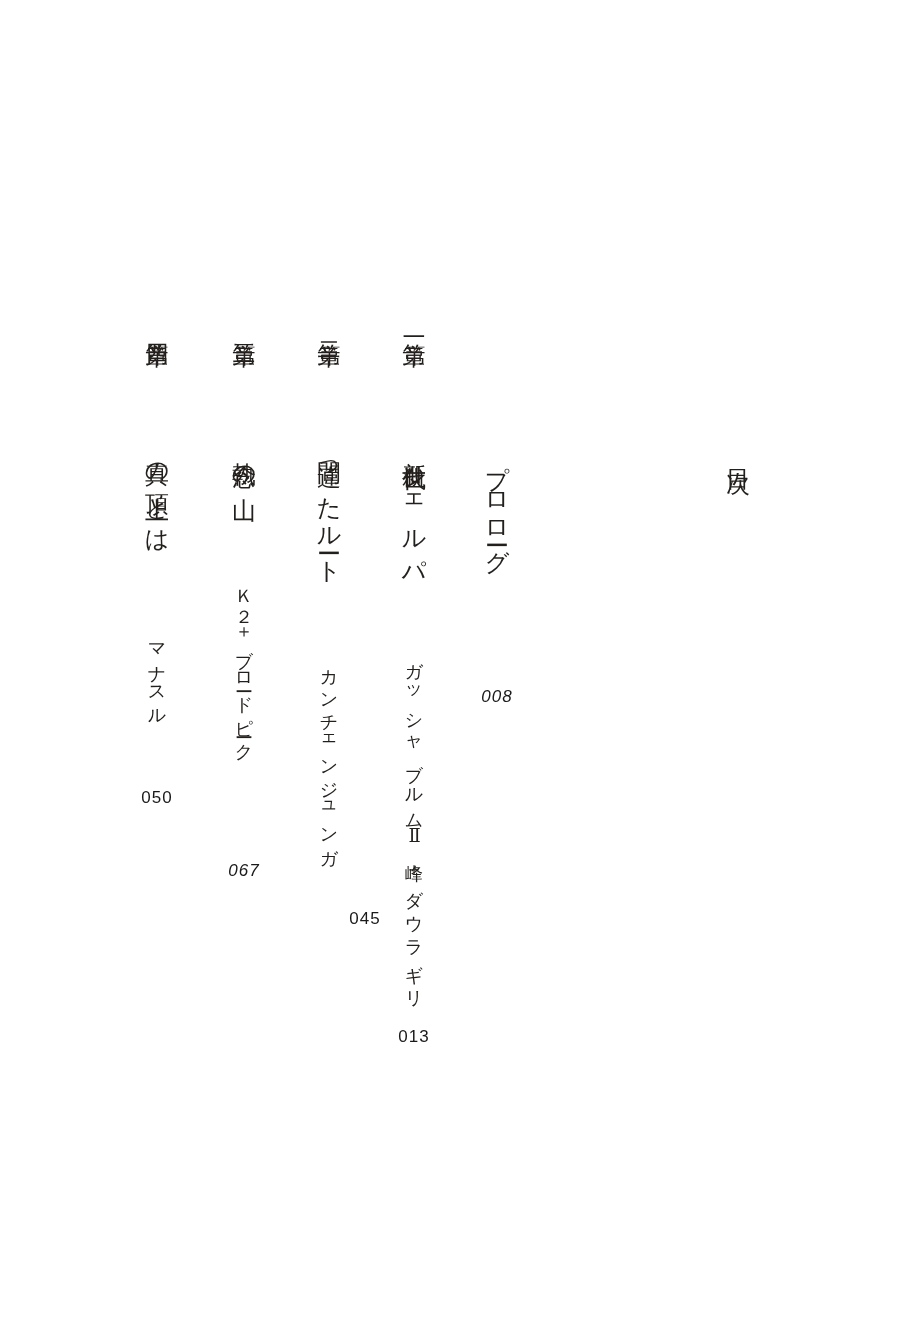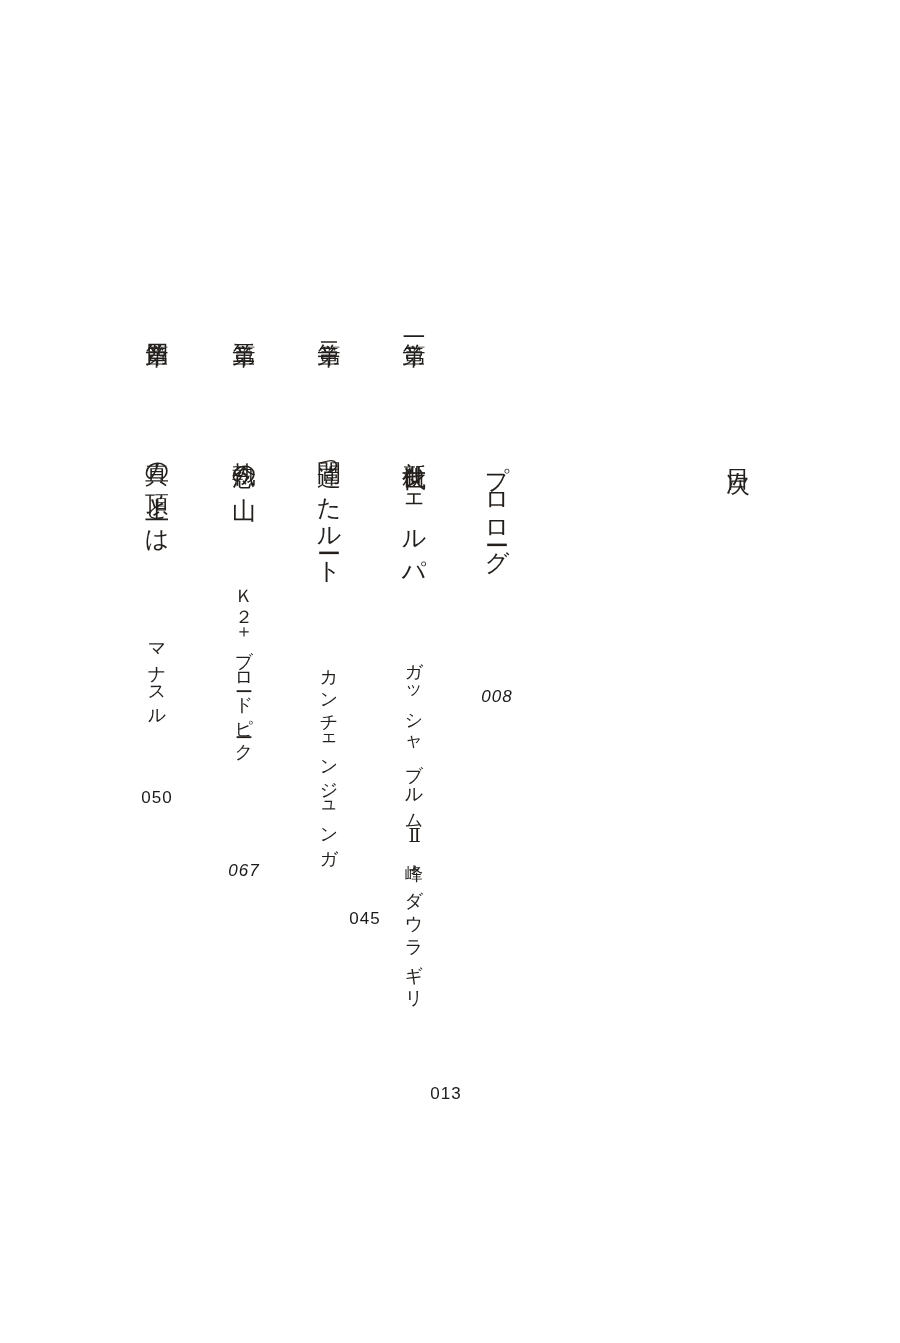--- a/index.html
+++ b/index.html
@@ -62,21 +62,21 @@
   
   .pagenum {
     position: absolute;
     transform: translateX(-50%);
     font-family: "Liberation Sans", "DejaVu Sans", sans-serif;
     font-size: 17px;
     letter-spacing: 1px;
     color: #1a1a1a;
   }
   .pn-prologue { left: 497px; top: 687px; font-style: italic; }
-  .pn1 { left: 414px; top: 1084px; margin-left: 32px; }
+  .pn1 { left: 414px; top: 1027px; }
   .pn2 { left: 329px; top: 909px; margin-left: 36px; }
   .pn3 { left: 244px; top: 861px; font-style: italic; }
   .pn4 { left: 157px; top: 788px; }
 </style>
 </head>
 <body>
 
 <div class="page">
 
   <div class="v toc-title">目次</div>

